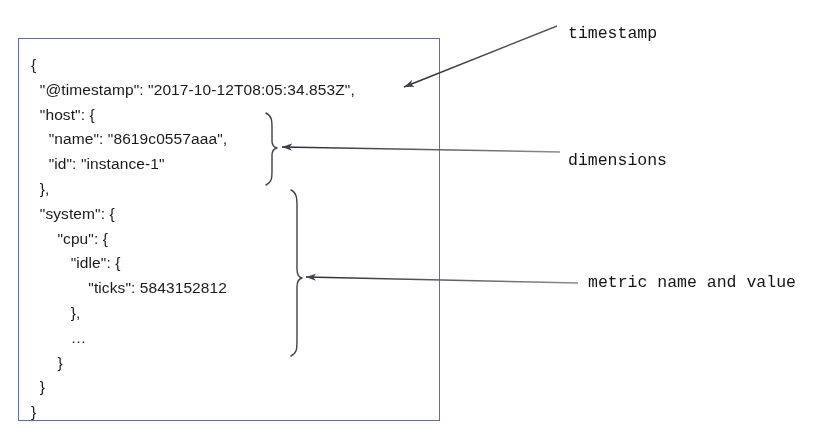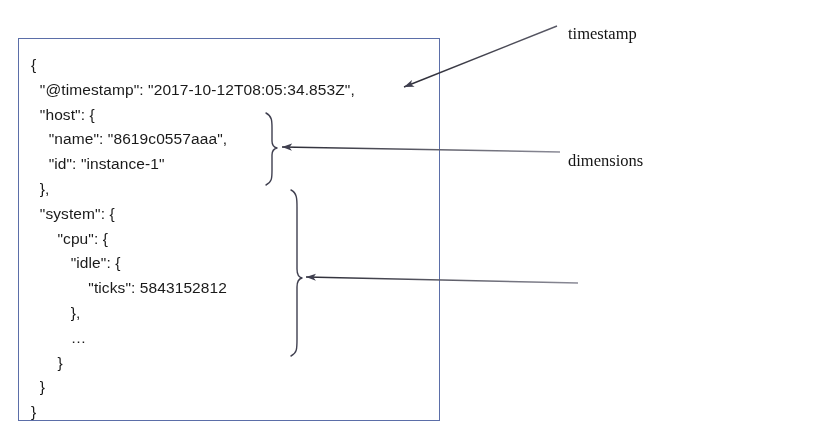--- a/index.html
+++ b/index.html
@@ -56,21 +56,21 @@
     left: 0;
     top: 0;
     width: 817px;
     height: 437px;
     pointer-events: none;
   }
 
   
   .callout-label {
     position: absolute;
-    font-family: Liberation Serif, serif;
+    font-family: Liberation Mono, monospace;
     font-size: 16.5px;
     color: #141414;
     white-space: nowrap;
     line-height: 1;
   }
   #label-timestamp { left: 568px; top: 26px; }
   #label-dimensions { left: 568px; top: 145px; margin-top: 8px; }
   #label-metric { left: 588px; top: 275px; }
 </style>
 </head>
@@ -137,14 +137,15 @@
 
     <g>
       <line x1="578" y1="283" x2="306" y2="277" stroke="url(#fade-left)" stroke-width="1.5" marker-end="url(#arrowhead)"></line>
     </g>
   </svg>
 
   <div class="callout-label" id="label-timestamp">timestamp</div>
 
   <div class="callout-label" id="label-dimensions">dimensions</div>
 
+  <div class="callout-label" id="label-metric">metric name and value</div>
 
 </div>
 
 </body></html>

